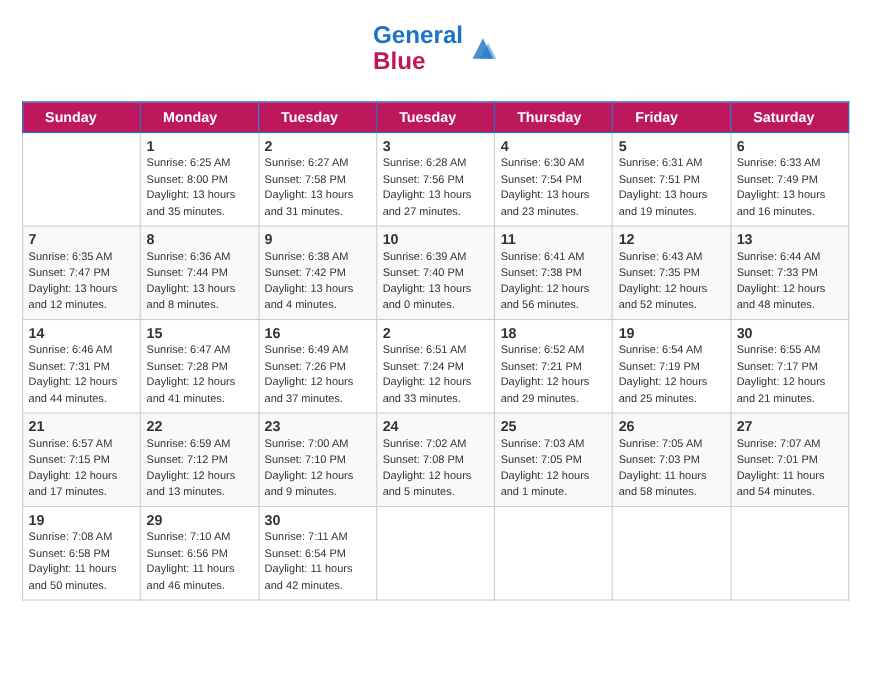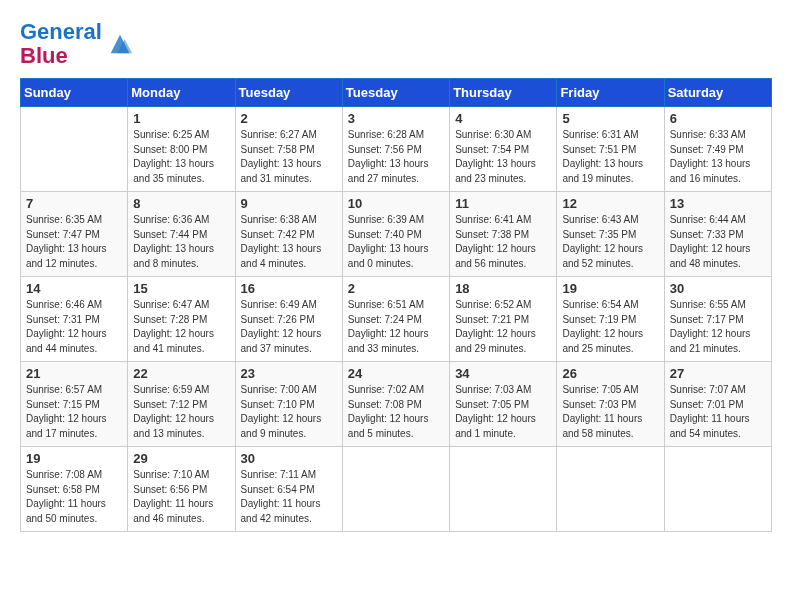--- a/index.html
+++ b/index.html
@@ -5,23 +5,23 @@
     * { box-sizing: border-box; margin: 0; padding: 0; }
     body {
       font-family: Arial, sans-serif;
       background: #fff;
       width: 792px;
       min-height: 612px;
       padding: 20px;
     }
     .header {
       display: flex;
-      justify-content: flex-start;
+      justify-content: center;
       align-items: flex-start;
-      margin-bottom: 10px;
+      margin-bottom: 24px;
     }
     .logo {
       display: flex;
       align-items: center;
     }
     .logo-text {
       font-size: 22px;
       font-weight: bold;
       color: #333;
       line-height: 1.1;
@@ -45,23 +45,23 @@
     .location {
       font-size: 16px;
       color: #333;
     }
     table {
       width: 100%;
       border-collapse: collapse;
       font-size: 11px;
     }
     thead tr th {
-      background-color: #1d4ed8;
+      background-color: #be185d;
       color: #fff;
-      padding: 6px 3px;
+      padding: 6px 20px;
       text-align: left;
       font-size: 13px;
       font-weight: bold;
       border: 1px solid #1a73c7;
     }
     tbody tr td {
       border: 1px solid #ccc;
       padding: 4px 5px;
       vertical-align: top;
       width: calc(100% / 7);
@@ -221,21 +221,21 @@
         </td>
         <td>
           <span class="day-number">23</span>
           <div class="day-info">Sunrise: 7:00 AM<br>Sunset: 7:10 PM<br>Daylight: 12 hours<br>and 9 minutes.</div>
         </td>
         <td>
           <span class="day-number">24</span>
           <div class="day-info">Sunrise: 7:02 AM<br>Sunset: 7:08 PM<br>Daylight: 12 hours<br>and 5 minutes.</div>
         </td>
         <td>
-          <span class="day-number">34</span>
+          <span class="day-number">25</span>
           <div class="day-info">Sunrise: 7:03 AM<br>Sunset: 7:05 PM<br>Daylight: 12 hours<br>and 1 minute.</div>
         </td>
         <td>
           <span class="day-number">26</span>
           <div class="day-info">Sunrise: 7:05 AM<br>Sunset: 7:03 PM<br>Daylight: 11 hours<br>and 58 minutes.</div>
         </td>
         <td>
           <span class="day-number">27</span>
           <div class="day-info">Sunrise: 7:07 AM<br>Sunset: 7:01 PM<br>Daylight: 11 hours<br>and 54 minutes.</div>
         </td>

